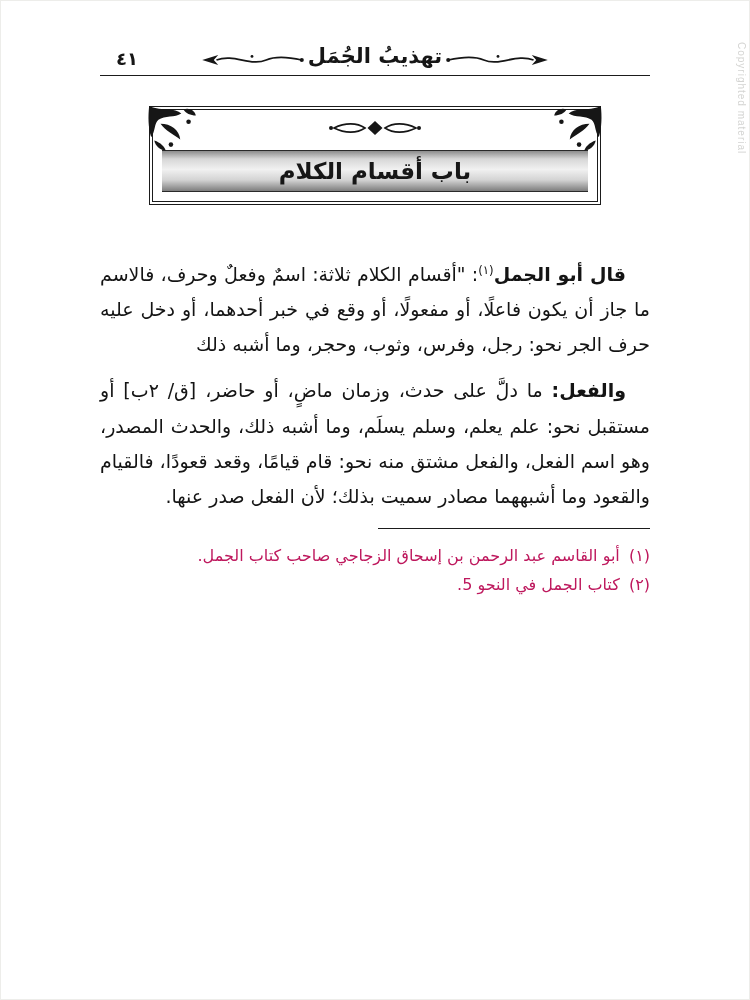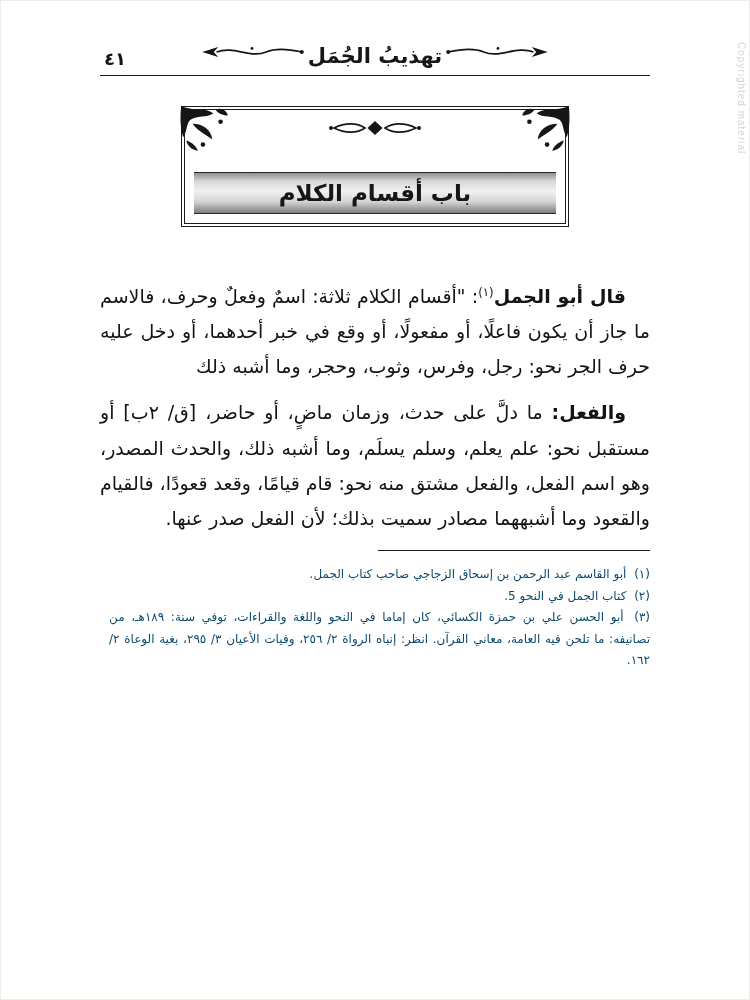--- a/index.html
+++ b/index.html
@@ -14,35 +14,35 @@
 
   .watermark {
     position:absolute; top:42px; right:3px;
     writing-mode:vertical-rl; direction:ltr;
     font-size:10px; letter-spacing:1px; color:#d4d4d2;
     font-family:"Liberation Sans", sans-serif;
   }
 
   
   .header { position:relative; margin:44px 100px 0; direction:rtl; }
-  .header-row { display:flex; align-items:flex-start; justify-content:center; gap:0; direction:ltr;margin-top:16px; }
+  .header-row { display:flex; align-items:flex-end; justify-content:center; gap:0; direction:ltr;margin-top:16px; }
   .page-number {
-    position:absolute; left:4px; top:4px;
+    position:absolute; left:16px; top:4px;
     font-weight:bold; font-size:18px;
   }
   .book-title { font-weight:bold; font-size:21px; white-space:nowrap; }
   .h-orn svg { width:112px; height:16px; display:block; }
   .h-orn.mirror svg { transform:scaleX(-1); }
   .header-rule { margin-top:7px; height:0; border-top:1.6px solid #1b1b1b; }
 
   
   .chapter-frame {
-    position:relative; width:388px; margin:30px auto 0;
+    position:relative; width:452px; margin:30px auto 0;
     border:4px double #1b1b1b;
-    padding:62px 9px 9px 9px;
+    padding:40px 9px 9px 9px;
   }
   .corner { position:absolute; width:54px; height:50px; top:-7px; }
   .corner svg { width:100%; height:100%; display:block; }
   .corner.tl { left:-7px; }
   .corner.tr { right:-7px; }
   .corner.tr svg { transform:scaleX(-1); }
   .top-orn { position:absolute; top:9px; left:50%; transform:translateX(-50%); }
   .top-orn svg { width:96px; height:18px; display:block; }
 
   .chapter-bar {
@@ -58,21 +58,21 @@
     font-size:19px; line-height:1.85; text-align:justify;
     text-indent:24px; margin-bottom:11px; color:#141414;
   }
   .para .bold { font-weight:bold; }
   sup.fn-ref { font-size:0.62em; line-height:0; vertical-align:super; }
 
   
   .footnotes { margin:14px 100px 0; direction:rtl; }
   .fn-rule { width:272px; height:1.5px; background:#1b1b1b; margin-bottom:13px; }
   .footnote {
-    font-size:12px; line-height:1.78; text-align:justify; color:#0c4a6e;margin-left:9px;
+    font-size:16px; line-height:1.78; text-align:justify; color:#be185d;margin-left:9px;
   }
   .fn-marker { margin-left:4px; }
   svg .ink { fill:#161616; }
   svg .ink-line { fill:none; stroke:#161616; }
 </style>
 </head>
 <body>
 
 <div class="page">
 
@@ -144,17 +144,16 @@
   <main class="body-text">
       <p class="para"><span class="bold">قال أبو الجمل</span><sup class="fn-ref">(١)</sup><span>: "أقسام الكلام ثلاثة: اسمٌ وفعلٌ وحرف، فالاسم ما جاز أن يكون فاعلًا، أو مفعولًا، أو وقع في خبر أحدهما، أو دخل عليه حرف الجر نحو: رجل، وفرس، وثوب، وحجر، وما أشبه ذلك</span></p>
       <p class="para"><span class="bold">والفعل:</span><span> ما دلَّ على حدث، وزمان ماضٍ، أو حاضر، [ق/ ٢ب] أو مستقبل نحو: علم يعلم، وسلم يسلَم، وما أشبه ذلك، والحدث المصدر، وهو اسم الفعل، والفعل مشتق منه نحو: قام قيامًا، وقعد قعودًا، فالقيام والقعود وما أشبههما مصادر سميت بذلك؛ لأن الفعل صدر عنها.</span></p>
     </main>
 
   <footer class="footnotes">
     <div class="fn-rule"></div>
     <div>
         <div class="footnote"><span class="fn-marker">(١)</span><span> أبو القاسم عبد الرحمن بن إسحاق الزجاجي صاحب كتاب الجمل.</span></div>
         <div class="footnote"><span class="fn-marker">(٢)</span><span> كتاب الجمل في النحو 5.</span></div>
-        <div class="footnote"><span class="fn-marker">(٣)</span><span> أبو الحسن علي بن حمزة الكسائي، كان إماما في النحو واللغة والقراءات، توفي سنة: ١٨٩هـ، من تصانيفه: ما تلحن فيه العامة، معاني القرآن. انظر: إنباه الرواة ٢/ ٢٥٦، وفيات الأعيان ٣/ ٢٩٥، بغية الوعاة ٢/ ١٦٢.</span></div>
       </div>
   </footer>
 
 </div>
 
 </body></html>

